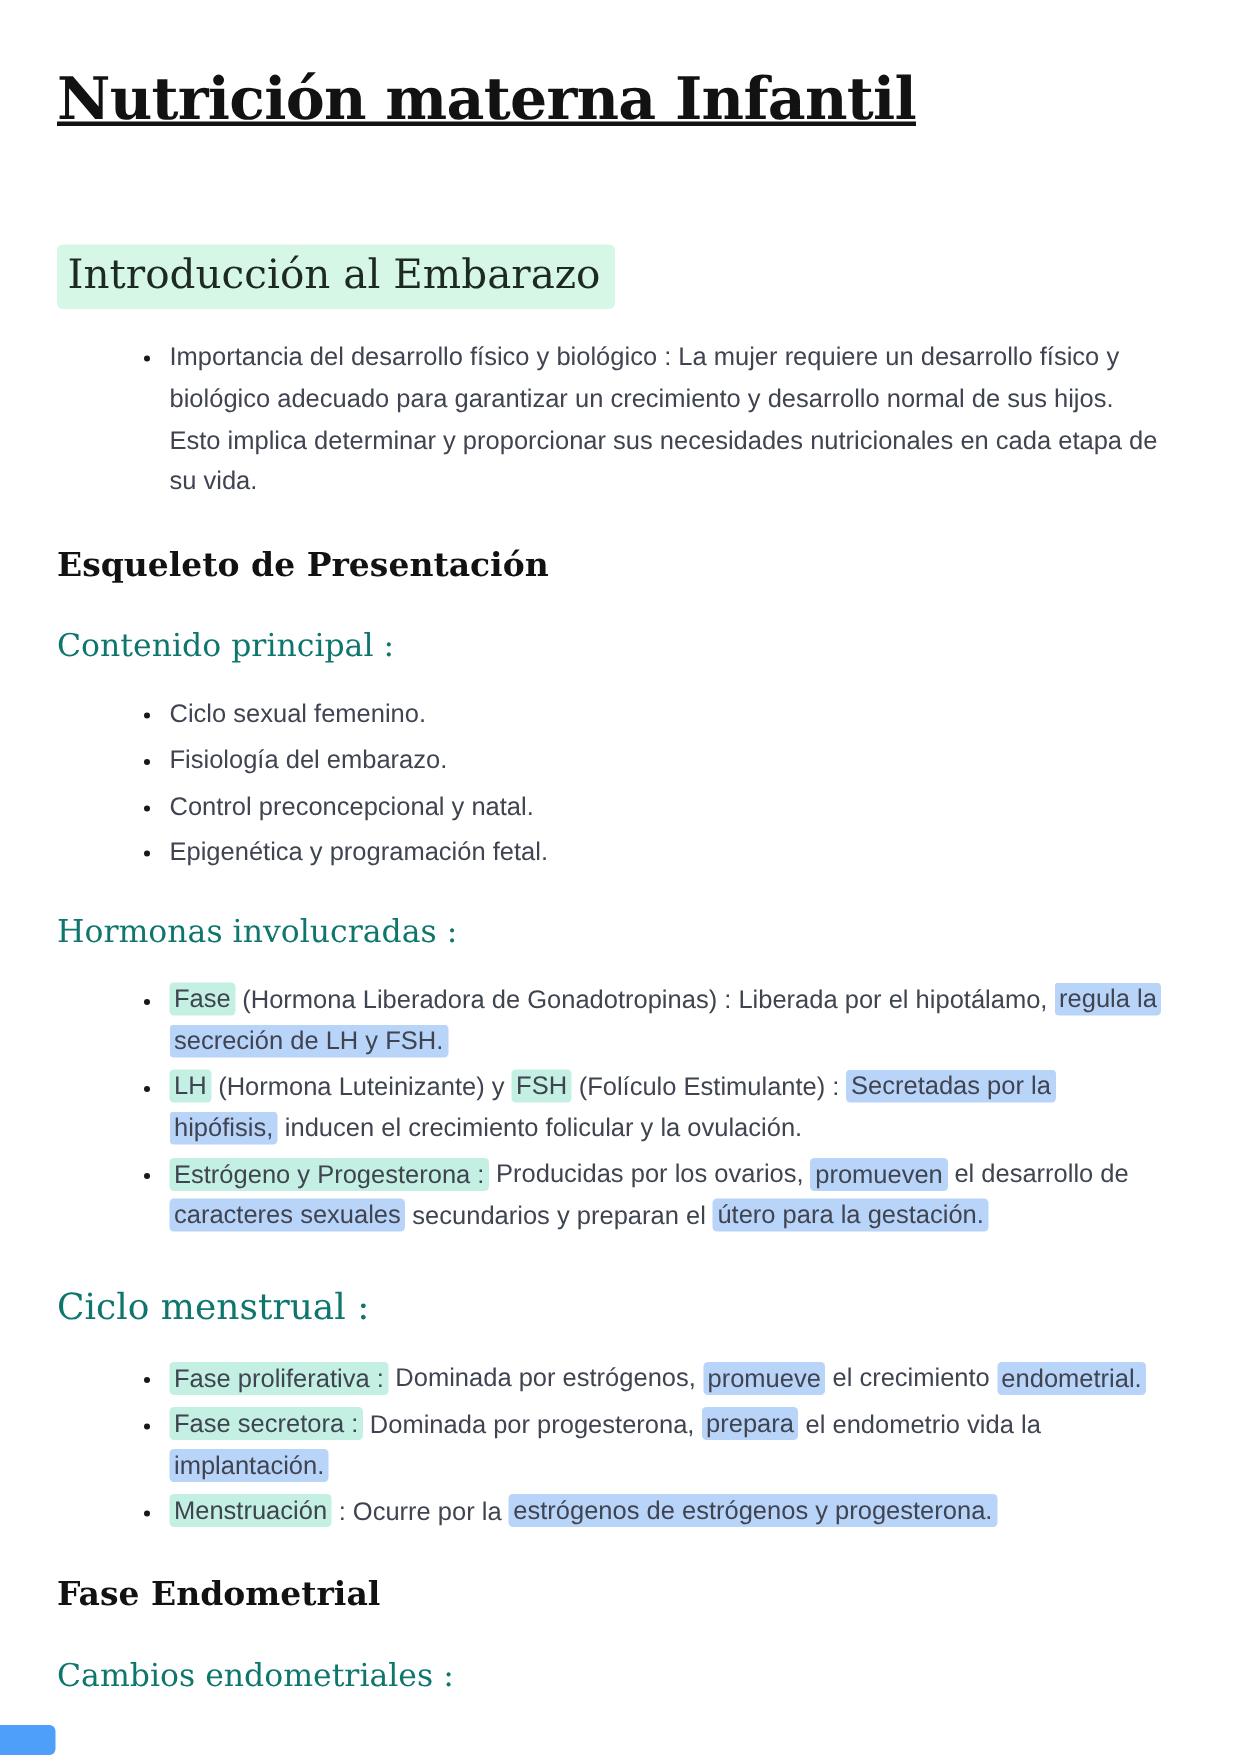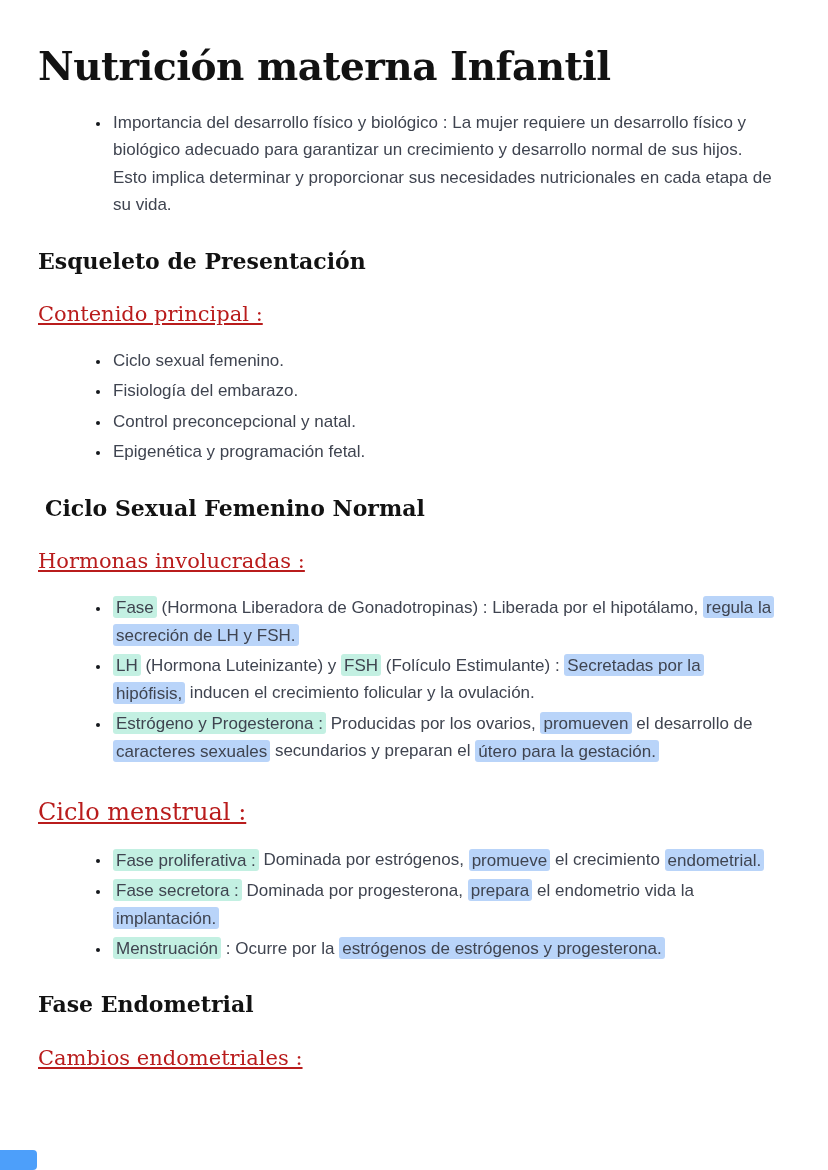--- a/index.html
+++ b/index.html
@@ -19,20 +19,21 @@
     padding: 32px 40px 0 38px;
   }
   .blk { color: var(--heading, #121212); }
   .h1 {
     font-family: "DejaVu Serif", serif;
     font-weight: 700;
     font-size: 39px;
     letter-spacing: -0.5px;
     margin: 10px 0 0 0;
     line-height: 1.25;
+    text-decoration: underline;
   }
   .h2 { margin-top: 72px; line-height: 1; }
   .hl-heading {
     display: inline-block;
     font-family: "DejaVu Serif", serif;
     font-weight: 400;
     font-size: 27px;
     color: #1d2a24;
     background: var(--hl-green-heading, #d7f7e6);
     border-radius: 4px;
@@ -44,24 +45,23 @@
     font-weight: 700;
     font-size: 22px;
     margin-top: 28px;
     line-height: 1.3;
   }
   .h3.indent { padding-left: 7px; }
   .h4 {
     font-family: "DejaVu Serif", serif;
     font-weight: 400;
     font-size: 21px;
-    color: #b91c1c;
+    color: #0f766e;
     margin-top: 26px;
     line-height: 1.3;
-    text-decoration: underline;
   }
   .h4.large { font-size: 24px; margin-top: 32px; }
   ul.blist {
     margin: 18px 0 0 0;
     padding: 0 0 0 57px;
     list-style: disc;
   }
   ul.blist li {
     font-size: 17px;
     line-height: 1.62;
@@ -89,32 +89,32 @@
     height: 20px;
     background: var(--corner, #4d9ffa);
     border-radius: 0 4px 4px 0;
   }
 </style>
 </head>
 <body style="--text: #3f4450; --heading: #121212; --hl-green-heading: #d7f7e6; --hl-green: #c3f0e2; --hl-blue: #b9d4f9; --corner: #4d9ffa; background: rgb(255, 255, 255);">
 
 <article class="doc">
     <div class="blk h1">Nutrición materna Infantil</div>
+    <div class="blk h2"><span class="hl-heading">Introducción al Embarazo</span></div>
     <ul class="blist">
       <li><span>Importancia del desarrollo físico y biológico : La mujer requiere un desarrollo físico y biológico adecuado para garantizar un crecimiento y desarrollo normal de sus hijos. Esto implica determinar y proporcionar sus necesidades nutricionales en cada etapa de su vida.</span></li>
     </ul>
     <div class="blk h3">Esqueleto de Presentación</div>
     <div class="blk h4">Contenido principal :</div>
     <ul class="blist">
       <li><span>Ciclo sexual femenino.</span></li>
       <li><span>Fisiología del embarazo.</span></li>
       <li><span>Control preconcepcional y natal.</span></li>
       <li><span>Epigenética y programación fetal.</span></li>
     </ul>
-    <div class="blk h3 indent">Ciclo Sexual Femenino Normal</div>
     <div class="blk h4">Hormonas involucradas :</div>
     <ul class="blist">
       <li><span class="hl-green">Fase</span><span> (Hormona Liberadora de Gonadotropinas) : Liberada por el hipotálamo, </span><span class="hl-blue">regula la secreción de LH y FSH.</span></li>
       <li><span class="hl-green">LH</span><span> (Hormona Luteinizante) y </span><span class="hl-green">FSH</span><span> (Folículo Estimulante) : </span><span class="hl-blue">Secretadas por la hipófisis,</span><span> inducen el crecimiento folicular y la ovulación.</span></li>
       <li><span class="hl-green">Estrógeno y Progesterona :</span><span> Producidas por los ovarios, </span><span class="hl-blue">promueven</span><span> el desarrollo de </span><span class="hl-blue">caracteres sexuales</span><span> secundarios y preparan el </span><span class="hl-blue">útero para la gestación.</span></li>
     </ul>
     <div class="blk h4 large">Ciclo menstrual :</div>
     <ul class="blist">
       <li><span class="hl-green">Fase proliferativa :</span><span> Dominada por estrógenos, </span><span class="hl-blue">promueve</span><span> el crecimiento </span><span class="hl-blue">endometrial.</span></li>
       <li><span class="hl-green">Fase secretora :</span><span> Dominada por progesterona, </span><span class="hl-blue">prepara</span><span> el endometrio vida la </span><span class="hl-blue">implantación.</span></li>

